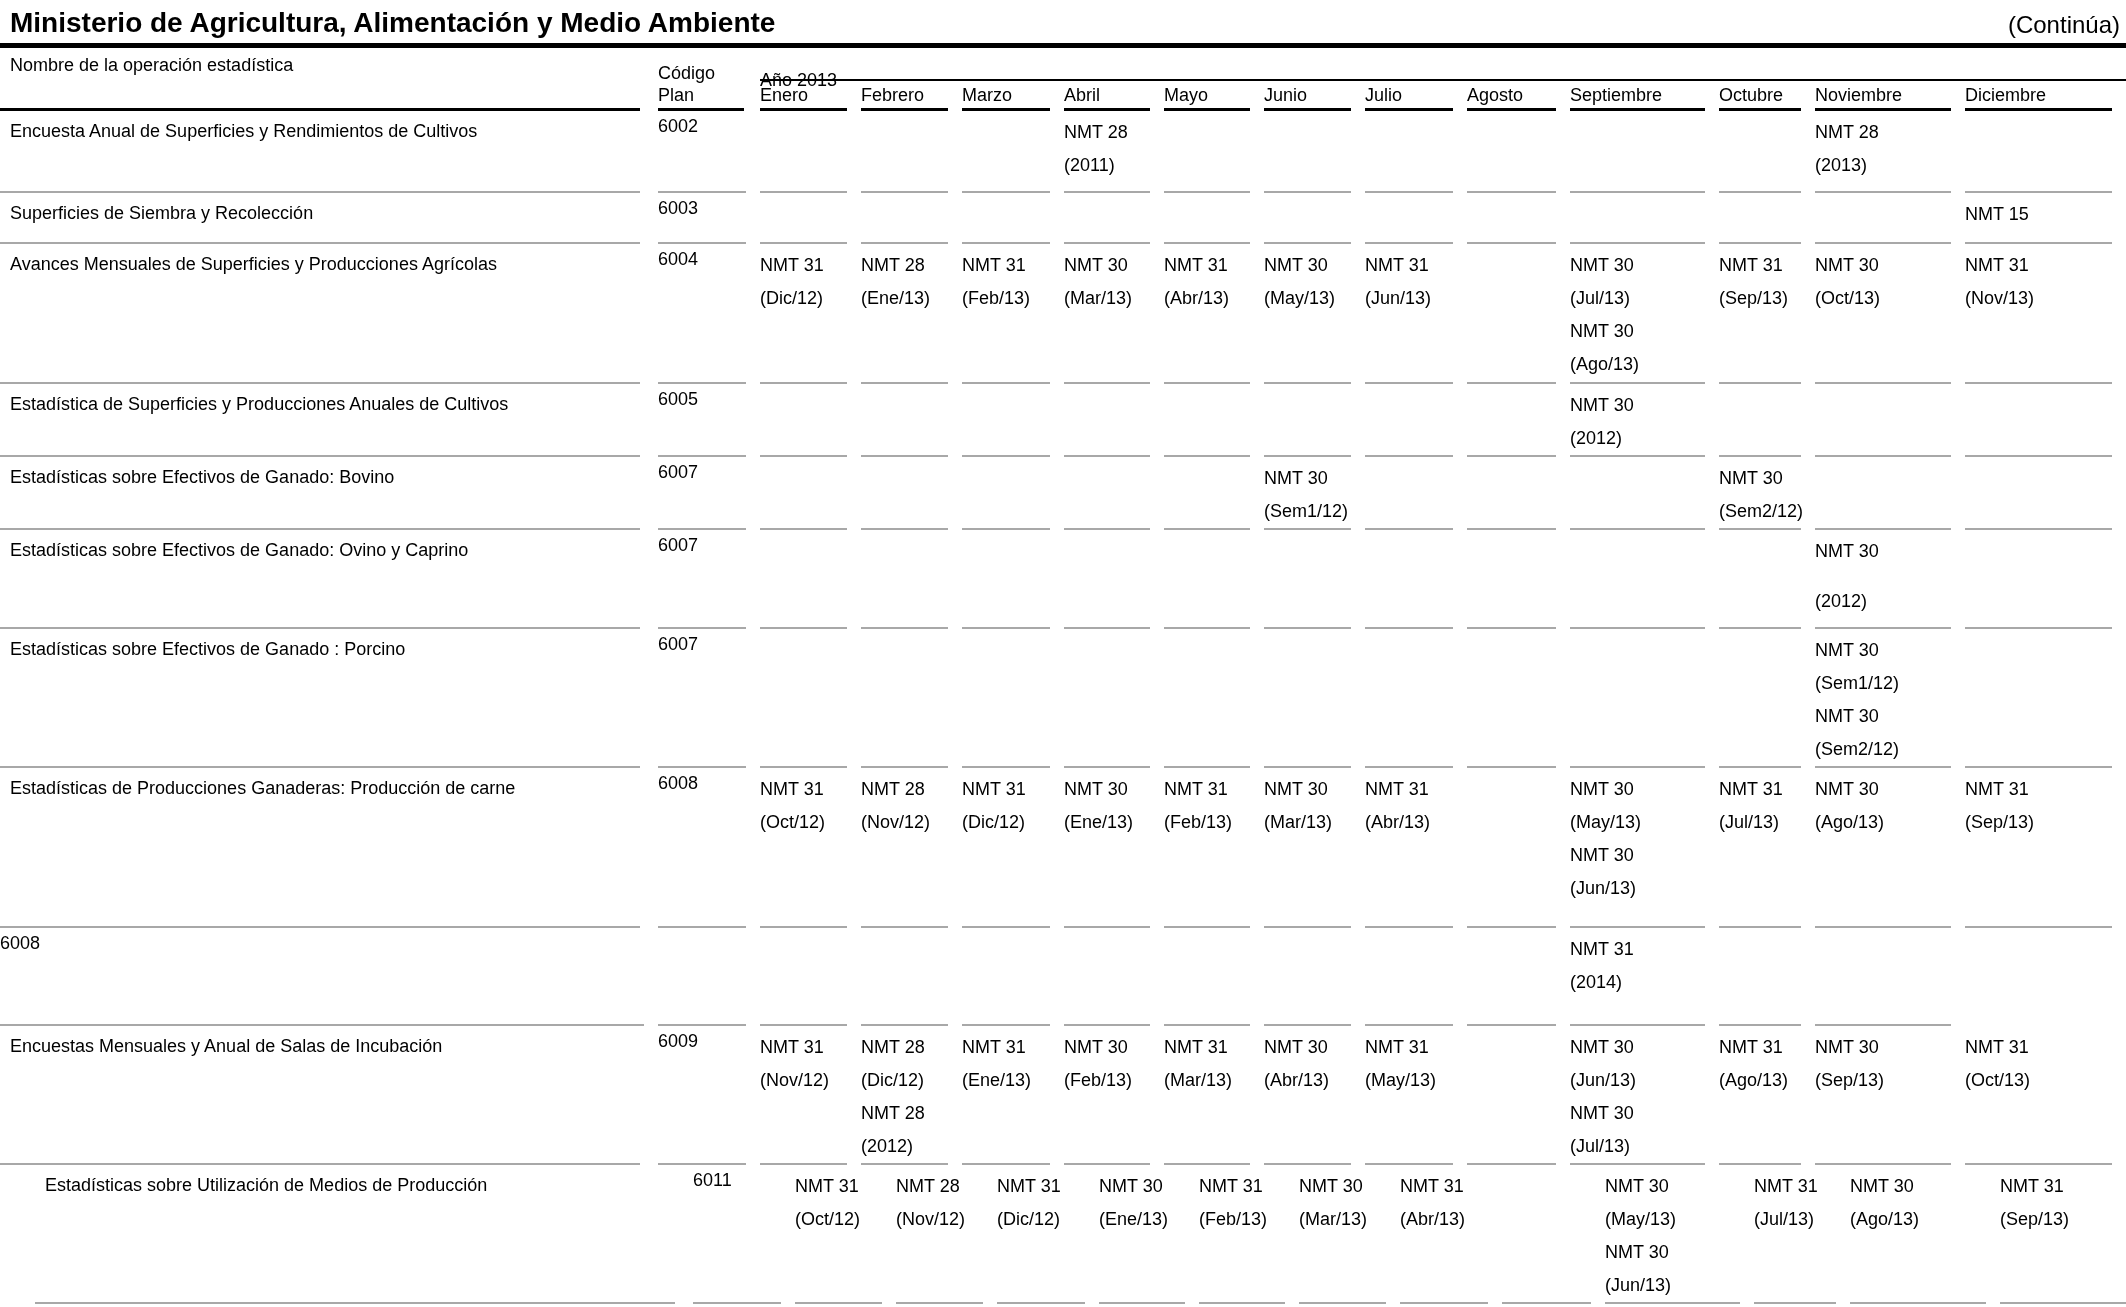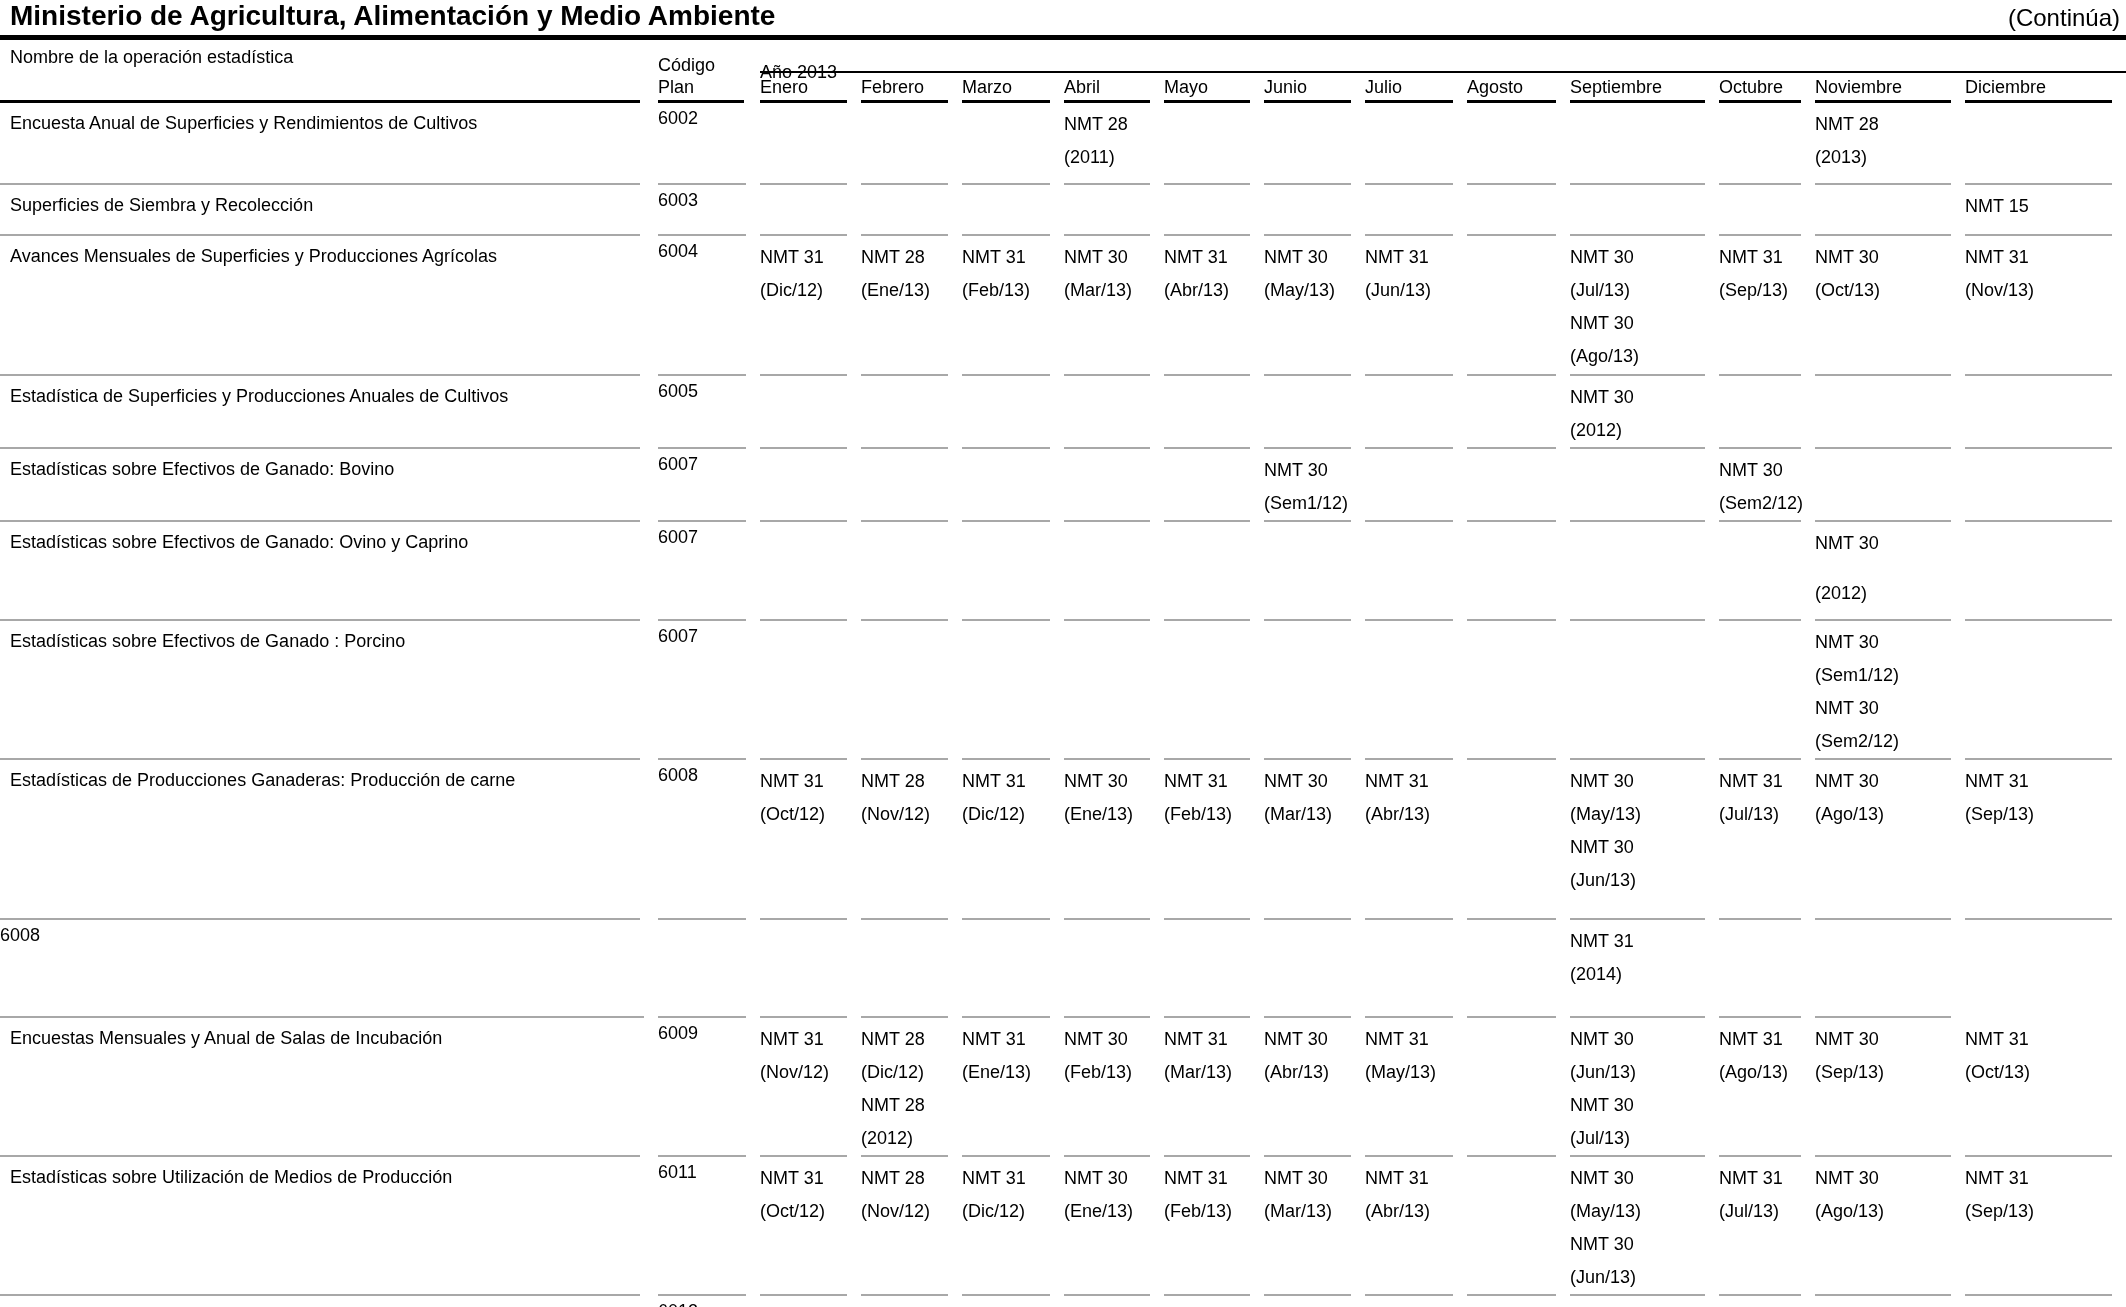--- a/index.html
+++ b/index.html
@@ -3,22 +3,22 @@
 <meta charset="utf-8">
 <style>
   * { margin:0; padding:0; box-sizing:border-box; }
   html,body { background:#fff; }
   body {
     width:2126px; height:1307px; overflow:hidden;
     color:#000; font-family:"Liberation Sans", sans-serif; font-size:18px;
   }
   
   .titlebar {
-    display:flex; justify-content:space-between; align-items:flex-end;
-    border-bottom:5px solid #000; padding:5px 6px 3px 10px; height:40px;
+    display:flex; justify-content:space-between; align-items:center;
+    border-bottom:5px solid #000; padding:5px 6px 3px 10px; height:48px;
   }
   .title { font-size:28px; font-weight:bold; white-space:nowrap; }
   .continua { font-size:24px; padding-top:5px; }
   
   .grid {
     display:grid;
     grid-template-columns:658px 102px 101px 101px 102px 100px 100px 101px 102px 103px 149px 96px 150px 161px;
   }
   
   .thead { grid-template-rows:33px 30px;border-radius:28px; }
@@ -373,21 +373,21 @@
       </div>
       <div class="cell month-cell">
         <div class="line">NMT 30</div>
         <div class="line">(Sep/13)</div>
       </div>
       <div class="cell month-cell">
         <div class="line">NMT 31</div>
         <div class="line">(Oct/13)</div>
       </div>
     </div>
-    <div class="grid trow" style="min-height: 117px;">
+    <div class="grid trow" style="min-height: 117px; padding-left: 35px;">
       <div class="cell name-cell">
         <div class="name-text">Estadísticas sobre Utilización de Medios de Producción</div>
       </div>
       <div class="cell code-cell">6011</div>
       <div class="cell month-cell">
         <div class="line">NMT 31</div>
         <div class="line">(Oct/12)</div>
       </div>
       <div class="cell month-cell">
         <div class="line">NMT 28</div>

